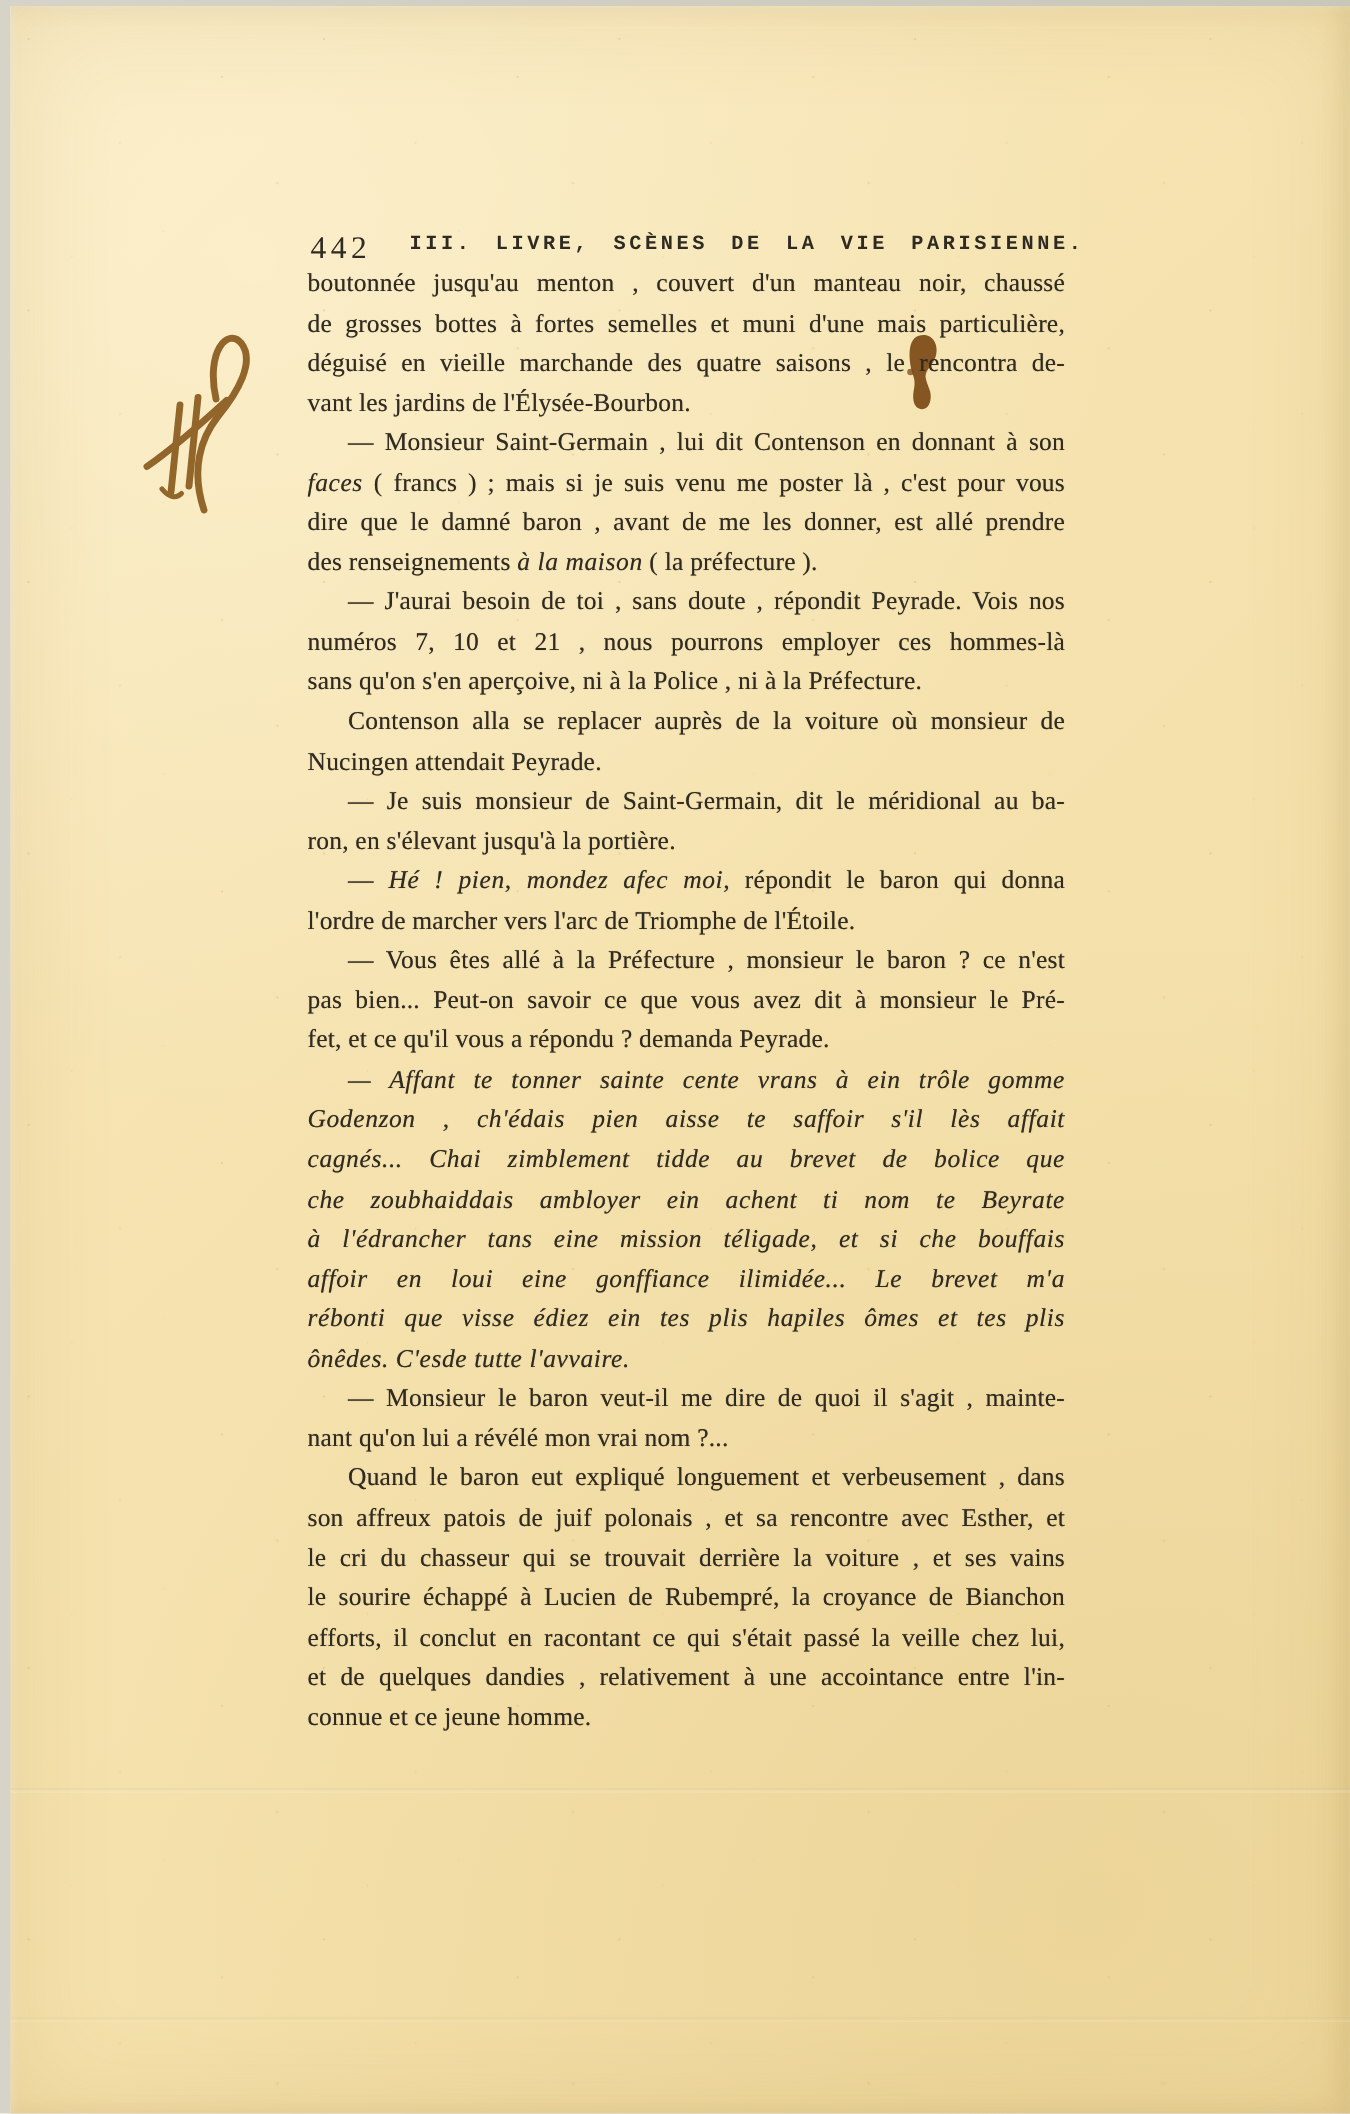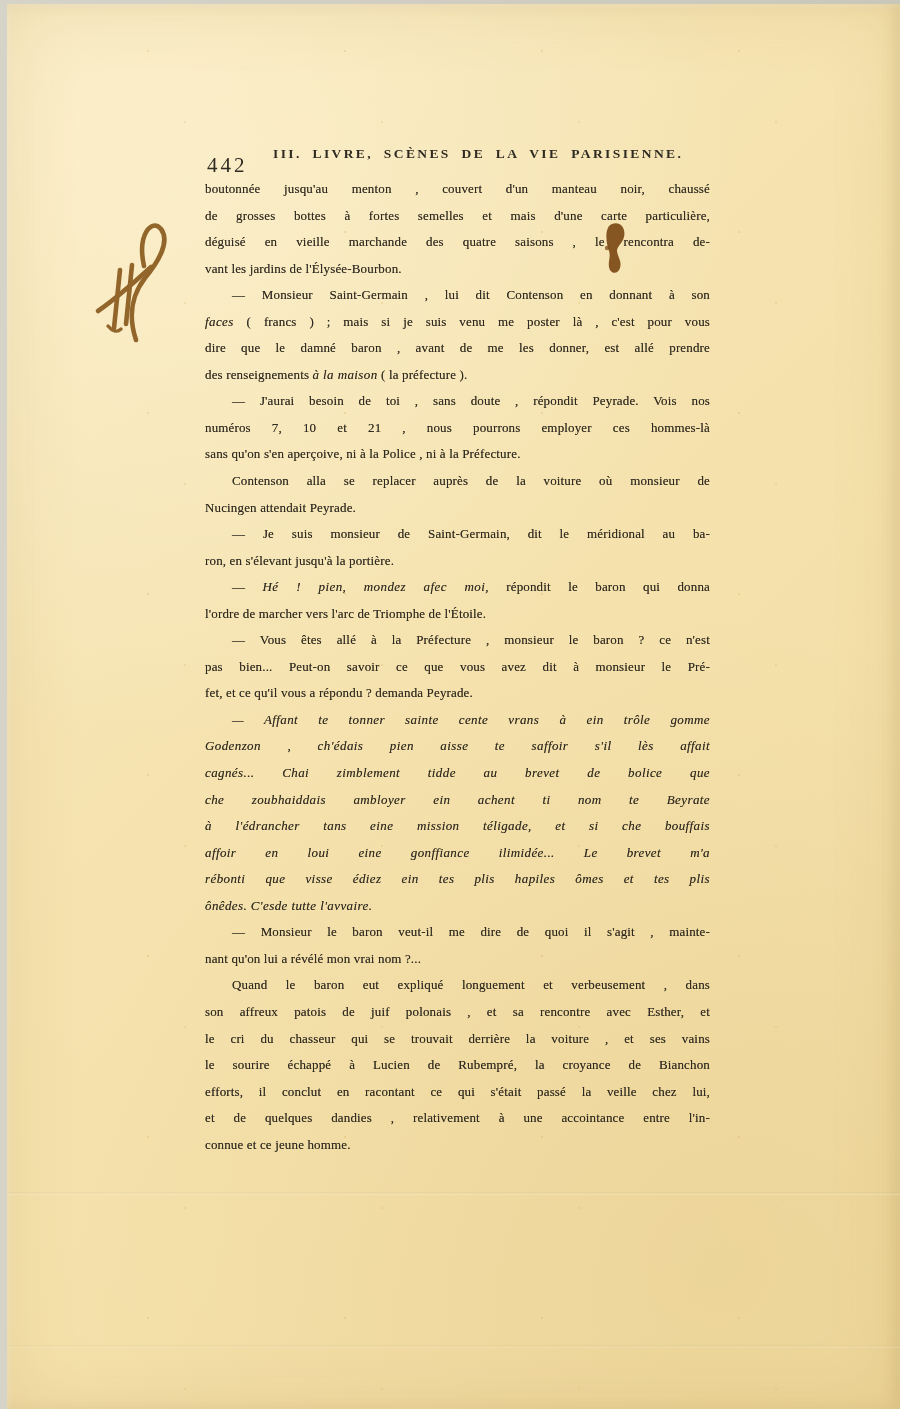--- a/index.html
+++ b/index.html
@@ -34,28 +34,29 @@
   .seam{position:absolute;left:0;right:0;height:3px;pointer-events:none;}
   .seam-a{top:1188px;background:linear-gradient(180deg,rgba(160,130,60,.10),rgba(255,250,235,.28));}
   .seam-b{top:1341px;background:linear-gradient(180deg,rgba(160,130,60,.08),rgba(255,250,235,.20));}
 
   .header{position:absolute;left:198px;top:138px;width:505px;height:30px;color:#2f2b22;}
   .pagenum{
     position:absolute;left:2px;top:11px;
     font-size:21px;font-weight:normal;letter-spacing:3px;
   }
   .runtitle{
-    position:absolute;left:68px;right:0;top:4px;text-align:left;
+    position:absolute;left:68px;right:0;top:14px;text-align:left;
     font-size:13.5px;font-weight:bold;letter-spacing:2.4px;word-spacing:5px;
     white-space:nowrap;
+    font-family:Liberation Mono, monospace;
   }
 
   .textblock{
     position:absolute;left:198px;top:172px;width:505px;
-    font-size:13px;line-height:26.55px;color:#2f2b22;
+    font-size:17px;line-height:26.55px;color:#2f2b22;
     letter-spacing:.15px;
     text-shadow:0 0 .5px rgba(45,35,15,.55);
   }
   .line{
     text-align:justify;text-align-last:justify;-moz-text-align-last:justify;
     hyphens:none;
   }
   .line.last{text-align:center;text-align-last:left;-moz-text-align-last:left;}
   .line.in{text-indent:27px;}
   .line em{letter-spacing:.4px;}
@@ -84,21 +85,21 @@
     </g>
   </svg>
 
   <svg class="ink-blot" viewBox="0 0 34 54">
     <path fill="#7c4a16" opacity="0.92" d="M15,3 C24,0 29,8 27,16 C25,23 20,25 20,30 C21,37 25,40 23,47 C21,54 13,53 12,46 C11,40 14,36 12,30 C9,22 7,6 15,3 Z"></path>
     <circle cx="10" cy="27" r="2.2" fill="#7c4a16" opacity="0.75"></circle>
   </svg>
 
   <div class="textblock" id="text-block">
       <div class="line"><span>boutonnée jusqu'au menton , couvert d'un manteau noir, chaussé</span></div>
-      <div class="line"><span>de grosses bottes à fortes semelles et mais d'une carte particulière,</span></div>
+      <div class="line"><span>de grosses bottes à fortes semelles et muni d'une mais particulière,</span></div>
       <div class="line"><span>déguisé en vieille marchande des quatre saisons , le rencontra de-</span></div>
       <div class="line last"><span>vant les jardins de l'Élysée-Bourbon.</span></div>
       <div class="line in"><span>— Monsieur Saint-Germain , lui dit Contenson en donnant à son</span></div>
       <div class="line"><em>faces</em><span> ( francs ) ; mais si je suis venu me poster là , c'est pour vous</span></div>
       <div class="line"><span>dire que le damné baron , avant de me les donner, est allé prendre</span></div>
       <div class="line last"><span>des renseignements </span><em>à la maison</em><span> ( la préfecture ).</span></div>
       <div class="line in"><span>— J'aurai besoin de toi , sans doute , répondit Peyrade. Vois nos</span></div>
       <div class="line"><span>numéros 7, 10 et 21 , nous pourrons employer ces hommes-là</span></div>
       <div class="line last"><span>sans qu'on s'en aperçoive, ni à la Police , ni à la Préfecture.</span></div>
       <div class="line in"><span>Contenson alla se replacer auprès de la voiture où monsieur de</span></div>

